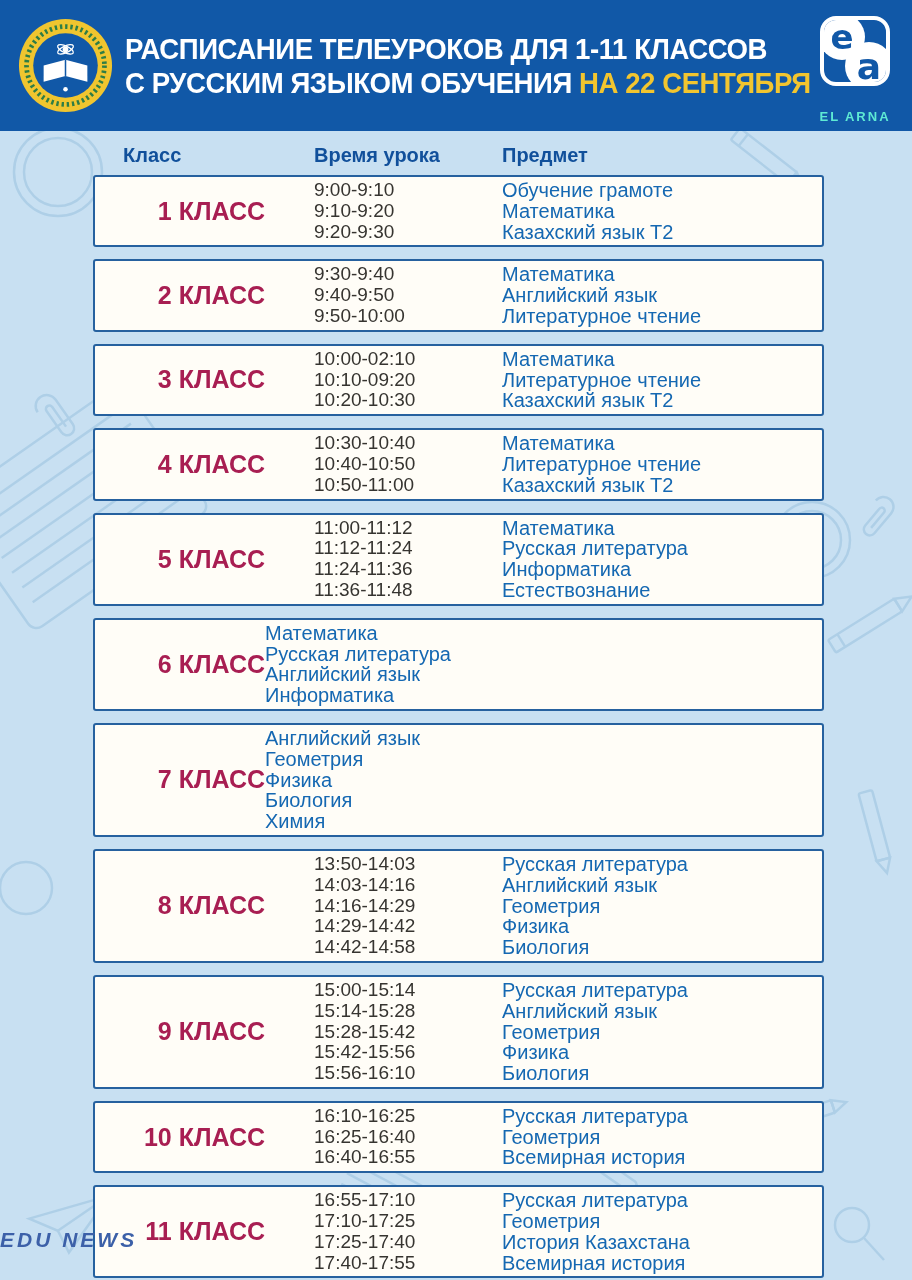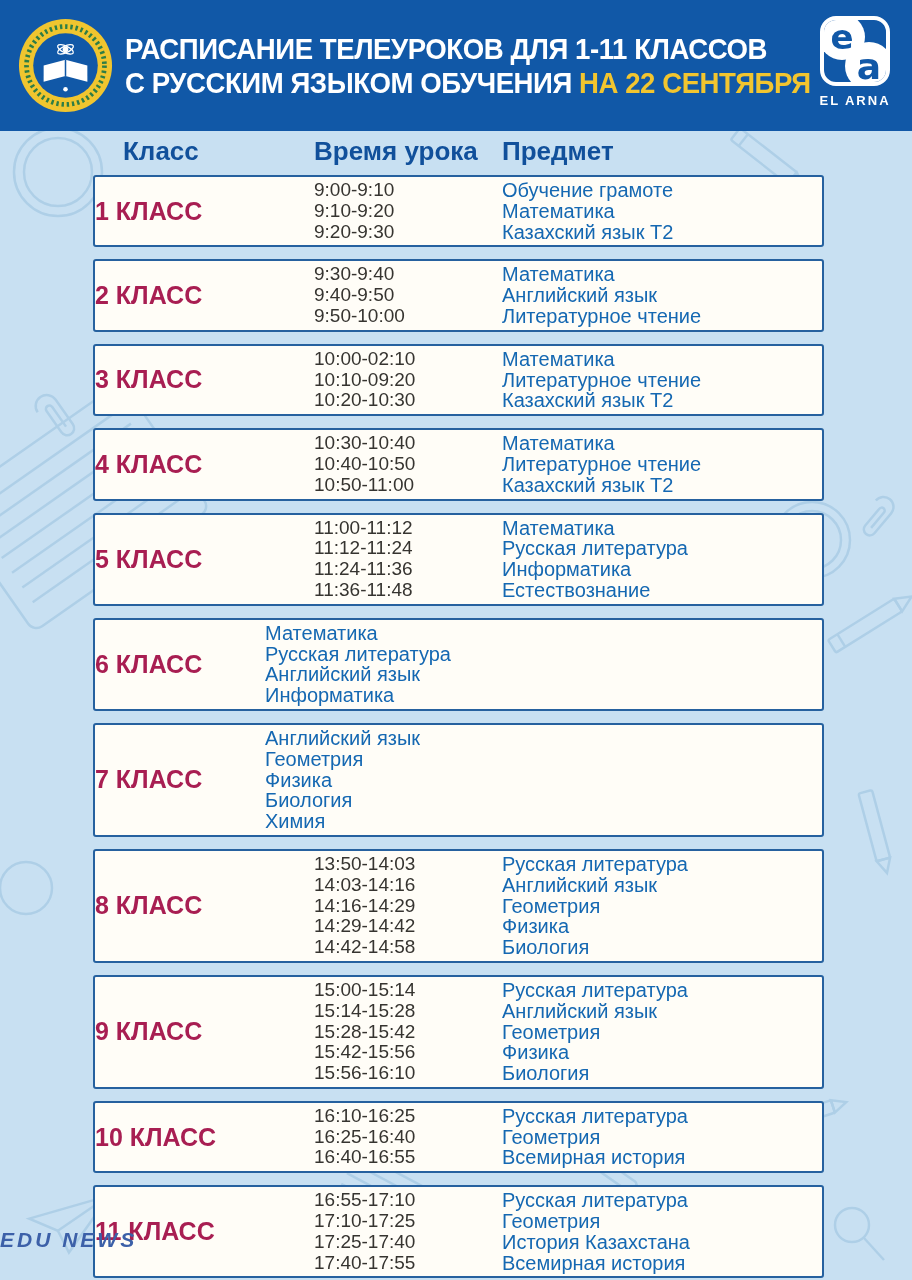--- a/index.html
+++ b/index.html
@@ -31,43 +31,43 @@
   .elarna{position:absolute;right:14px;top:16px;width:86px;text-align:center;}
   .elarna-sq{
     position:relative;width:62px;height:62px;margin:0 auto;
     border:4px solid #ffffff;border-radius:16px;background:#1158a7;overflow:hidden;
   }
   .blob{position:absolute;background:#ffffff;border-radius:50%;
     display:flex;align-items:center;justify-content:center;
     color:#1158a7;font-weight:bold;font-family:"DejaVu Sans",sans-serif;}
   .blob-e{width:46px;height:46px;left:-5px;top:-6px;font-size:34px;}
   .blob-a{width:48px;height:48px;right:-7px;bottom:-8px;font-size:36px;}
-  .elarna-cap{margin-top:7px;color:#ffffff;font-size:13px;font-weight:bold;letter-spacing:2px;}
+  .elarna-cap{margin-top:23px;color:#5eead4;font-size:13px;font-weight:bold;letter-spacing:2px;}
 
   
   .colheads{
-    position:absolute;top:136px;left:93px;width:731px;z-index:2;
-    display:flex;color:#11509b;font-weight:bold;font-size:26px;
+    position:absolute;top:144px;left:93px;width:731px;z-index:2;
+    display:flex;color:#11509b;font-weight:bold;font-size:20px;
   }
   .ch-class{width:172px;padding-left:30px;box-sizing:border-box;}
   .ch-time{width:237px;padding-left:49px;box-sizing:border-box;}
   .ch-subject{flex:1;}
 
   
   .cards{
     position:absolute;top:175px;left:93px;width:731px;z-index:2;
     display:flex;flex-direction:column;gap:12px;
   }
   .card{
     box-sizing:border-box;width:731px;
     background:#fffdf7;border:2px solid #26619f;border-radius:3px;
     display:flex;align-items:center;padding:3px 0;
   }
   .class-col{
-    width:170px;text-align:left;
+    width:170px;text-align:right;
     color:#a81e52;font-weight:bold;font-size:25px;letter-spacing:0;
   }
   .time-col{width:237px;padding-left:49px;box-sizing:border-box;
     color:#363430;font-size:19px;}
   .subject-col{flex:1;color:#1568b2;font-size:20px;}
   .time-col .line,.subject-col .line{line-height:20.8px;white-space:nowrap;}
 
   
   .footer{
     position:absolute;top:1228px;left:0;width:100%;text-align:left;z-index:2;

